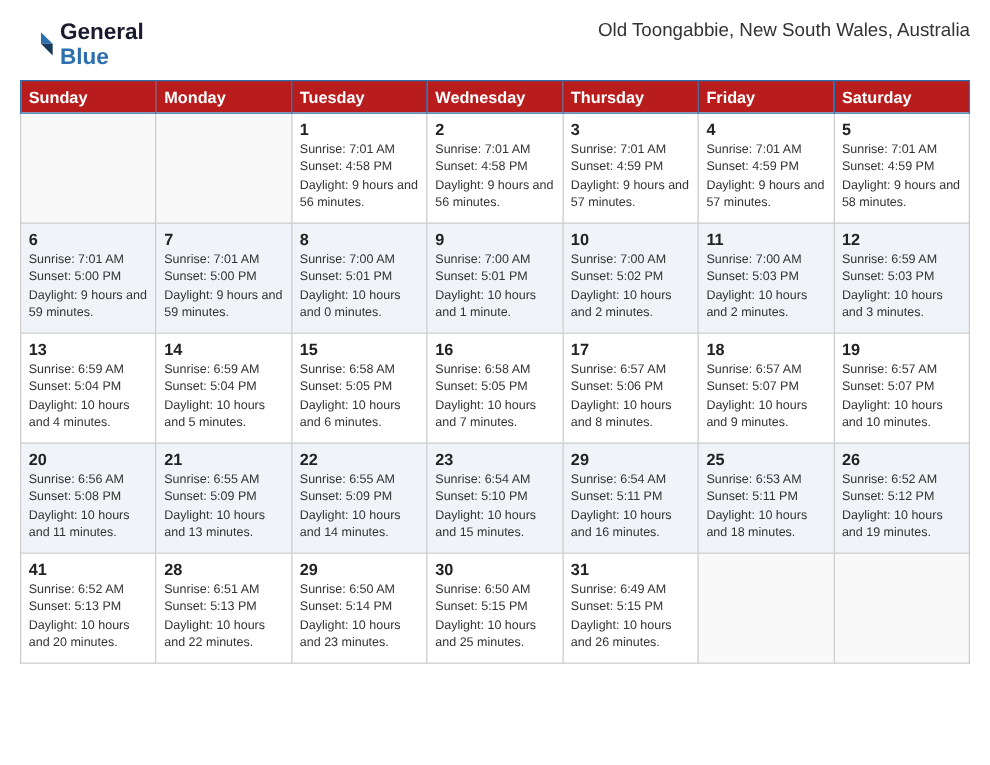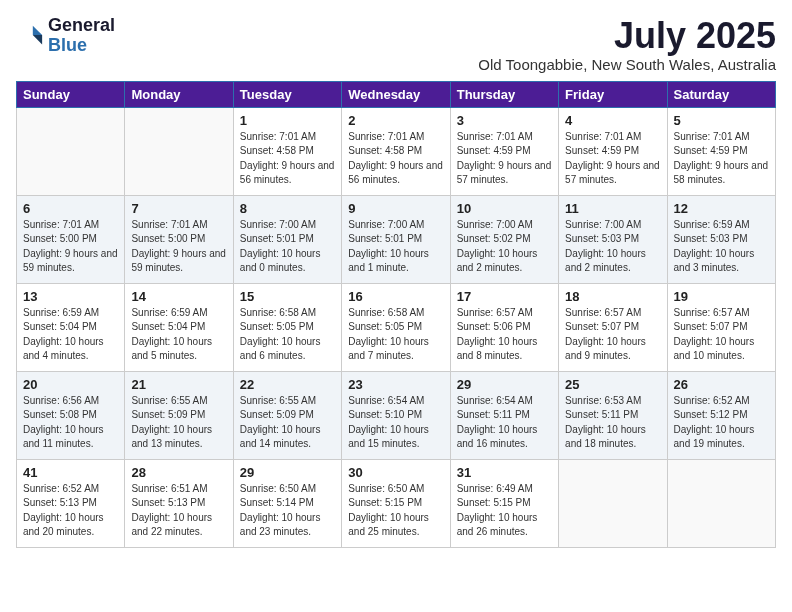--- a/index.html
+++ b/index.html
@@ -53,21 +53,21 @@
     .location {
       font-size: 15px;
       color: #333;
     }
     .calendar {
       width: 100%;
       border-collapse: collapse;
       border: 1px solid #ccc;
     }
     .calendar th {
-      background-color: #4c1d95;
+      background-color: #b91c1c;
       color: #fff;
       font-size: 13px;
       font-weight: bold;
       padding: 5px 6px;
       text-align: left;
       border: 1px solid #2c6fad;
     }
     .calendar td {
       width: calc(100% / 7);
       vertical-align: top;
@@ -106,21 +106,20 @@
       <rect x="0" y="0" width="30" height="30" fill="white"></rect>
       <polygon points="18,4 28,14 18,14" fill="#2c6fad"></polygon>
       <polygon points="18,14 28,14 28,24" fill="#1a3a5c"></polygon>
     </svg>
     <div class="logo-text">
       <span class="logo-general">General</span>
       <span class="logo-blue">Blue</span>
     </div>
   </div>
   <div class="title-block">
-    <div class="month-year">July 2025</div>
     <div class="location">Old Toongabbie, New South Wales, Australia</div>
   </div>
 </div>
 
 <table class="calendar">
   <thead>
     <tr>
     <th>Sunday</th>
         <th>Monday</th>
         <th>Tuesday</th>

